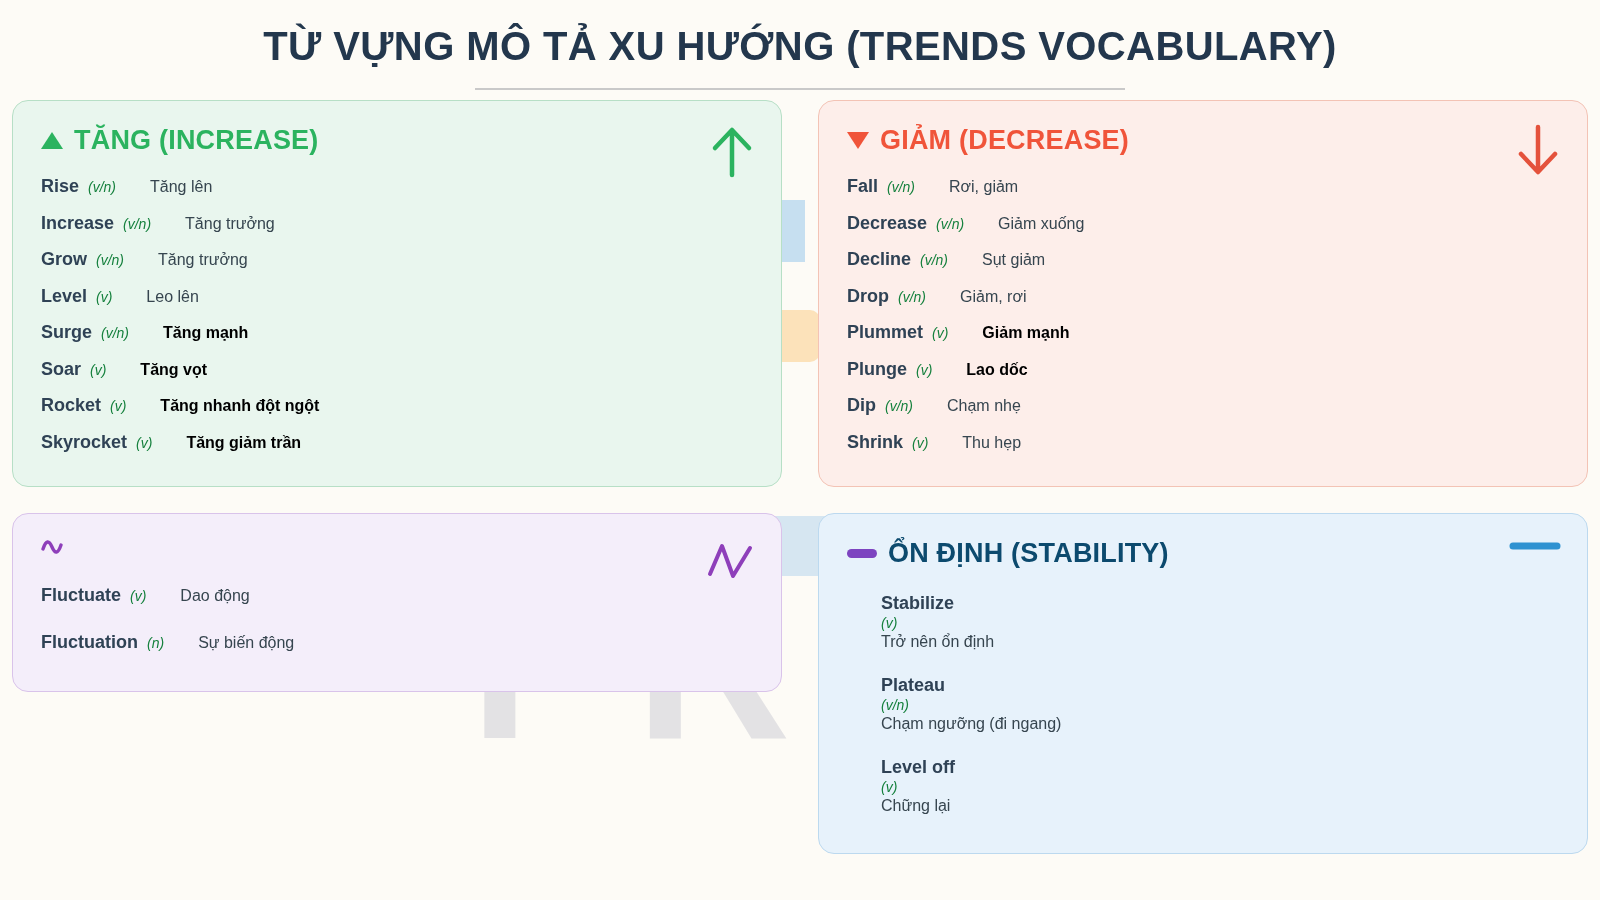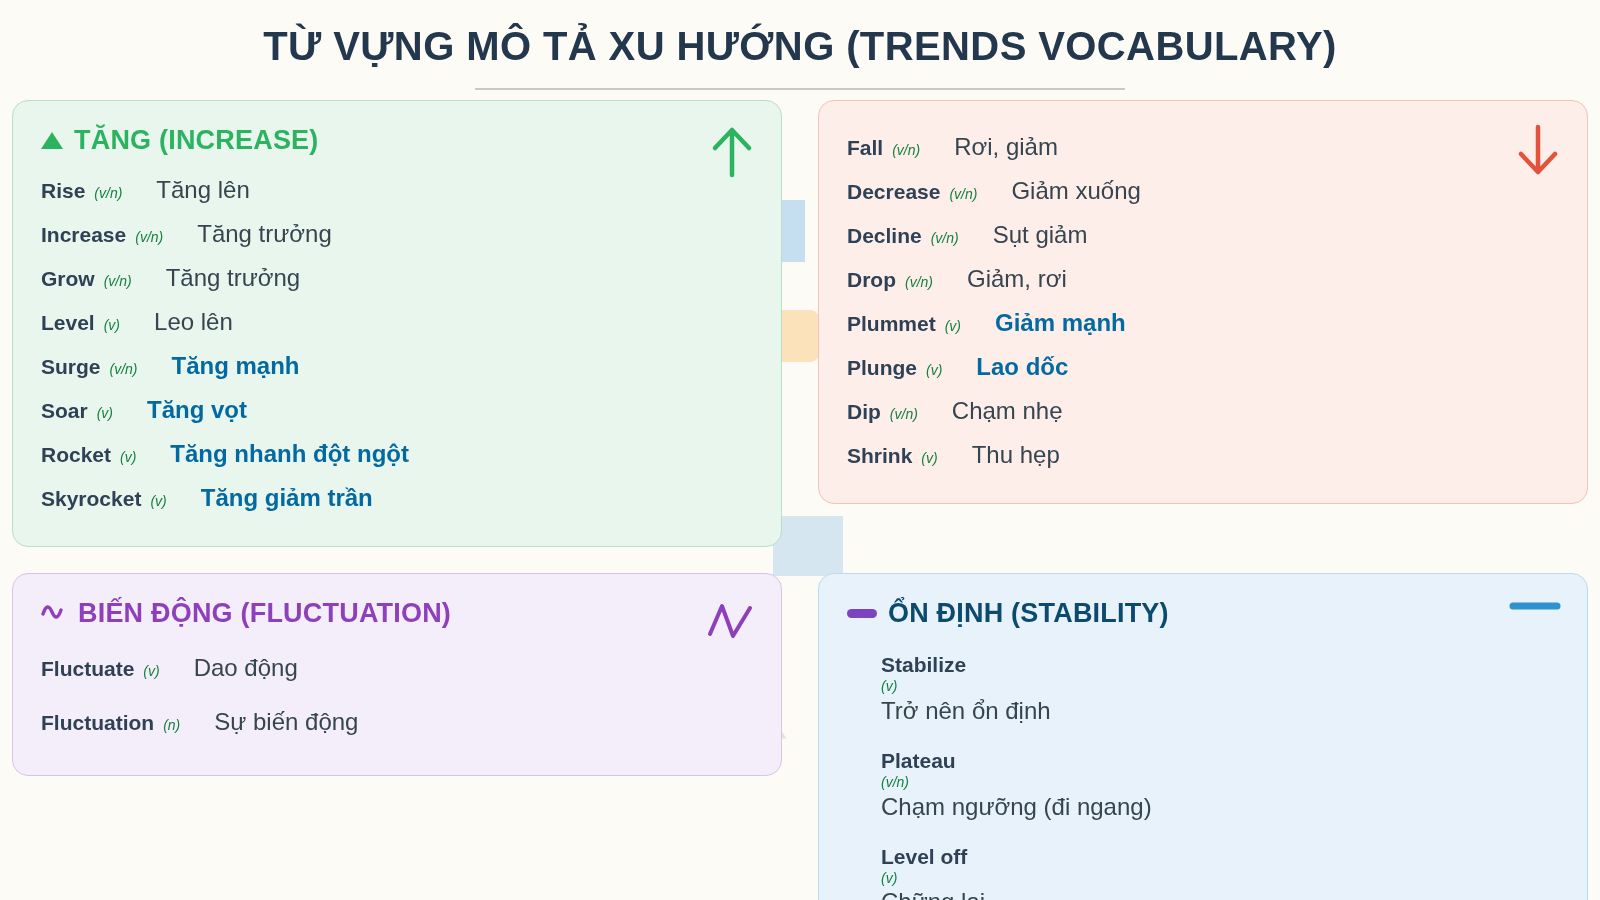--- a/index.html
+++ b/index.html
@@ -125,39 +125,39 @@
   }
 
   
   .row {
     display:flex;
     align-items:baseline;
     padding:7px 0;
     line-height:1.25;
   }
   .w-term {
-    font-size:21px;
+    font-size:18px;
     font-weight:bold;
     color:#2f4255;
     white-space:nowrap;
   }
   .w-pos {
     font-size:14px;
     font-style:italic;
     color:#15803d;
     margin-left:9px;
     white-space:nowrap;
   }
   .w-mean {
-    font-size:24px;
+    font-size:16px;
     color:#36454f;
     margin-left:34px;
     white-space:nowrap;
   }
-  .w-mean.strong { font-weight:bold; color:#0369a1; }
+  .w-mean.strong { font-weight:bold; color:#000000; }
 
   
   .panel.increase   { background:#e9f6ee; border-color:#b7dfc6; }
   .panel.decrease   { background:#fdeeea; border-color:#f3c3b5; }
   .panel.fluctuate  { background:#f4eefa; border-color:#d9c3ea; }
   .panel.stability  { background:#e7f2fb; border-color:#bcd9ef; }
 
   .increase  .panel-title { color:#2bb35f; }
   .decrease  .panel-title { color:#f0543a; }
   .fluctuate .panel-title { color:#8e3fba; }
@@ -254,20 +254,24 @@
         <span class="w-mean strong">Tăng nhanh đột ngột</span>
       </div>
       <div class="row">
         <span class="w-term">Skyrocket</span>
         <span class="w-pos">(v)</span>
         <span class="w-mean strong">Tăng giảm trần</span>
       </div>
     </section>
 
     <section class="panel decrease">
+      <div class="panel-head">
+        <span class="head-marker tri-down"></span>
+        <span class="panel-title">GIẢM (DECREASE)</span>
+      </div>
       <span class="corner-icon">
         <svg width="46" height="56" viewBox="0 0 46 56" fill="none">
           <path d="M23 4 L23 48 M6 31 L23 49 L40 31" stroke="#e4523c" stroke-width="4.5" stroke-linecap="round" stroke-linejoin="round"></path>
         </svg>
       </span>
 
       <div class="row">
         <span class="w-term">Fall</span>
         <span class="w-pos">(v/n)</span>
         <span class="w-mean">Rơi, giảm</span>
@@ -309,21 +313,20 @@
       </div>
     </section>
 
     <section class="panel fluctuate">
       <div class="panel-head">
         <span class="head-marker">
           <svg width="26" height="18" viewBox="0 0 26 18" fill="none">
             <path d="M2 11 C5 2, 8 2, 11 9 C14 16, 17 16, 20 7" stroke="#8e3fba" stroke-width="3.4" stroke-linecap="round" fill="none"></path>
           </svg>
         </span>
-        <span class="panel-title">BIẾN ĐỘNG (FLUCTUATION)</span>
       </div>
       <span class="corner-icon">
         <svg width="50" height="50" viewBox="0 0 50 50" fill="none">
           <path d="M5 38 L17 10 L28 40 L45 12" stroke="#8e3fba" stroke-width="4" stroke-linecap="round" stroke-linejoin="round"></path>
         </svg>
       </span>
 
       <div class="row row-fl">
         <span class="w-term">Fluctuate</span>
         <span class="w-pos">(v)</span>

